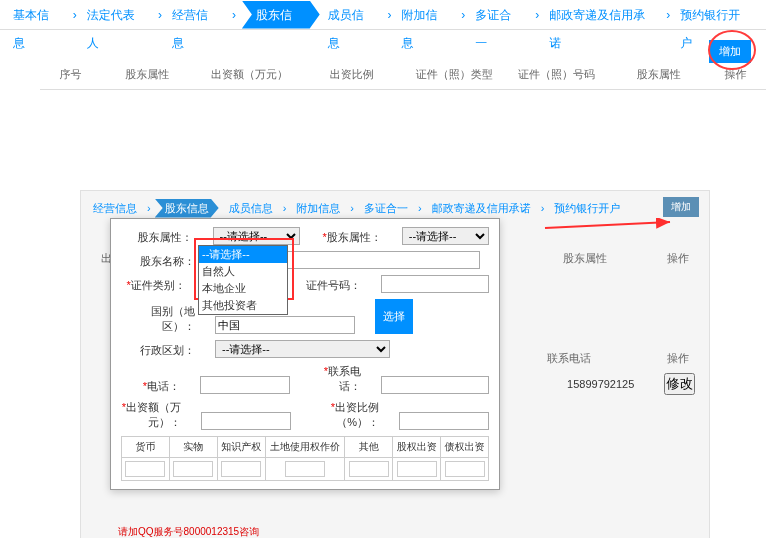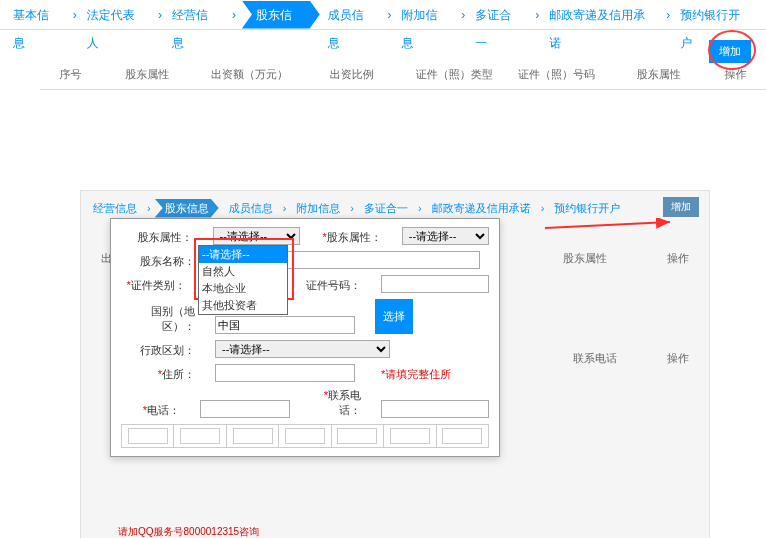--- a/index.html
+++ b/index.html
@@ -113,23 +113,27 @@
 
   <div style="position:absolute; right:20px; top:60px; display:flex; gap:60px; color:#666; font-size:11px;">
     <span>股东属性</span>
     <span>操作</span>
   </div>
 
   <div style="position:absolute; left:20px; top:60px; color:#666; font-size:11px;">
     <span>出资额（万元）</span>
   </div>
 
-  <div style="position:absolute; right:20px; top:160px; display:flex; gap:50px; color:#666; font-size:11px;">
+  <div style="position:absolute; right:20px; top:160px; display:flex; gap:76px; color:#666; font-size:11px;">
     <span>联系电话</span>
     <span>操作</span>
+  </div>
+  <div style="position:absolute; right:14px; top:182px; display:flex; gap:30px; align-items:center; font-size:11px;">
+    <span>15899792125</span>
+    <button class="edit-btn">修改</button>
   </div>
 
   <div style="height:320px;"></div>
 </div>
 
 <svg class="anno-arrow" style="left:540px; top:218px; width:140px; height:20px;">
   <defs>
       <marker id="ah" markerWidth="8" markerHeight="8" refX="7" refY="3" orient="auto">
         <path d="M0,0 L7,3 L0,6 Z" fill="#ff2e2e"></path>
       </marker>
@@ -158,33 +162,43 @@
     <div class="form-row">
       <label>国别（地区）：</label>
       <input type="text" class="long" value="中国" style="">
       <button class="btn-small">选择</button>
     </div>
     <div class="form-row">
       <label>行政区划：</label>
       <select style="width:175px"><option>--请选择--</option></select>
     </div>
     <div class="form-row">
-      <label><span class="req">*</span><span>住所：</span></label>
-      <input type="text" class="long" style="">
-      <span class="inline-note">*请填完整住所</span>
-    </div>
-    <div class="form-row">
       <label><span class="req">*</span><span>电话：</span></label>
       <input type="text" class="short" style="">
       <label style="width:64px"><span class="req">*</span><span>联系电话：</span></label>
       <input type="text" class="med" style="">
     </div>
+    <div class="form-row">
+      <label><span class="req">*</span><span>出资额（万元）：</span></label>
+      <input type="text" class="short" style="">
+      <label style="width:84px"><span class="req">*</span><span>出资比例（%）：</span></label>
+      <input type="text" class="short" style="">
+    </div>
 
     <table class="invest-table">
       <tbody>
+          <tr>
+        <td>货币</td>
+        <td>实物</td>
+        <td>知识产权</td>
+        <td>土地使用权作价</td>
+        <td>其他</td>
+        <td>股权出资</td>
+        <td>债权出资</td>
+      </tr>
       <tr>
         <td><input style=""></td>
         <td><input style=""></td>
         <td><input style=""></td>
         <td><input style=""></td>
         <td><input style=""></td>
         <td><input style=""></td>
         <td><input style=""></td>
       </tr>
     </tbody>

